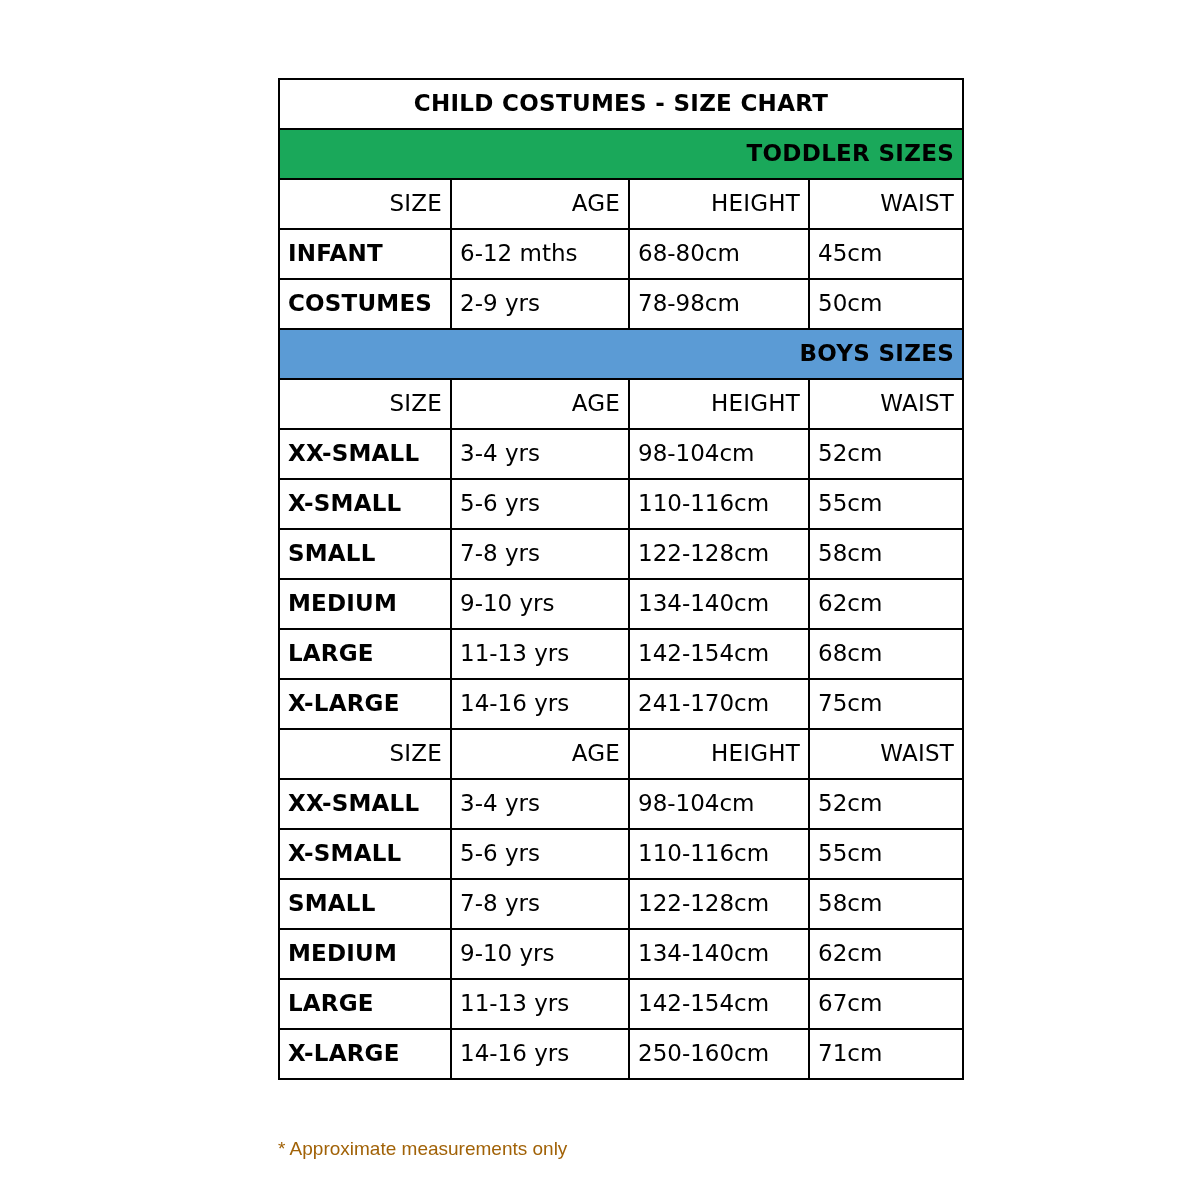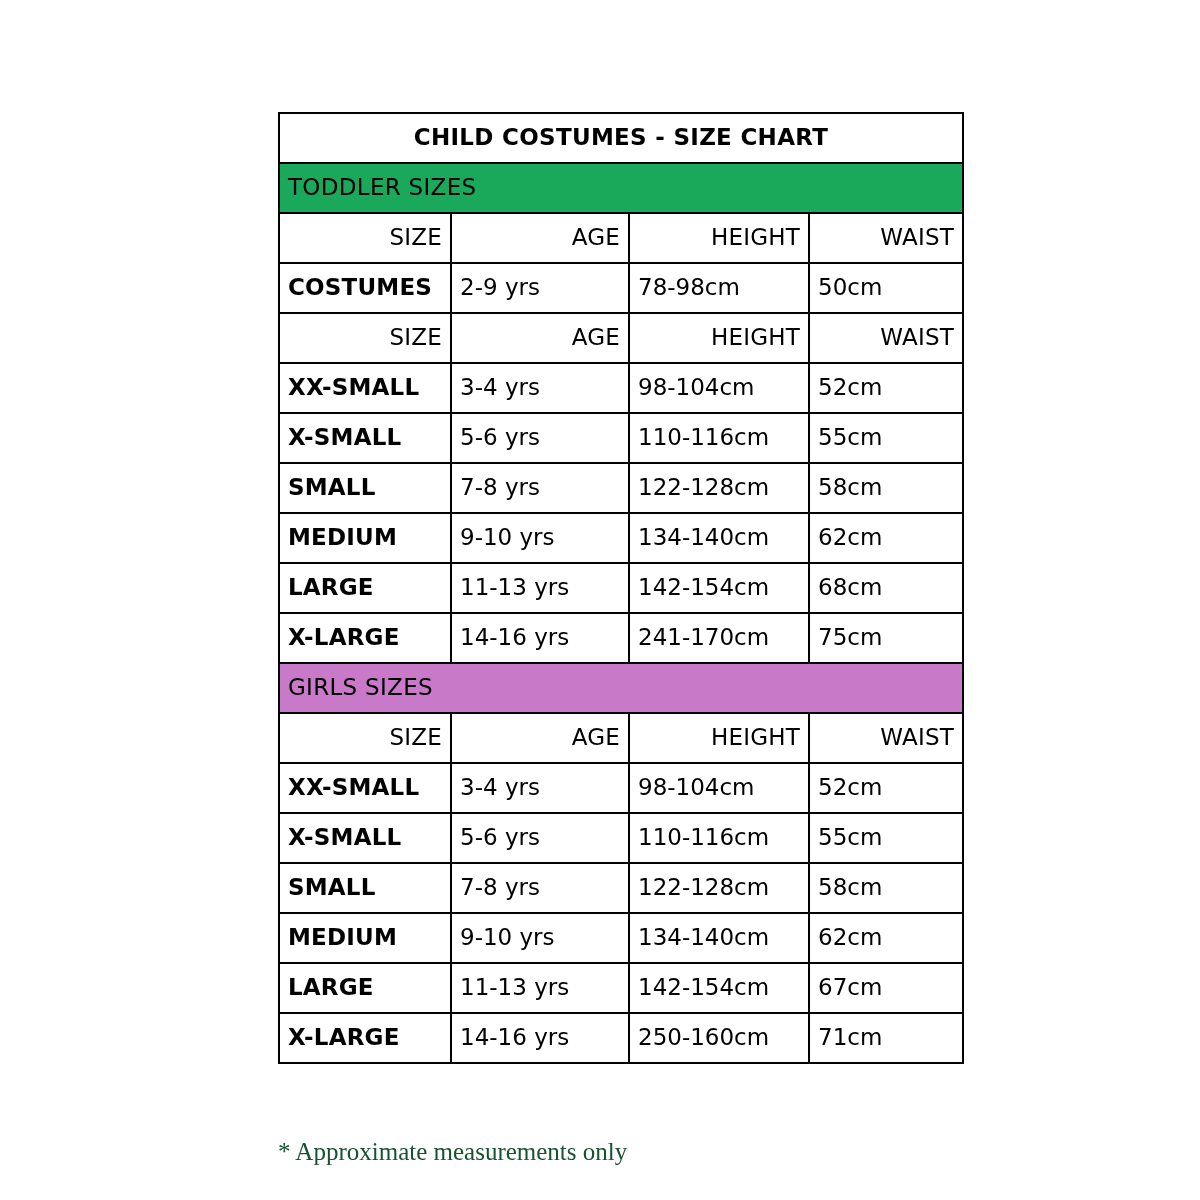--- a/index.html
+++ b/index.html
@@ -18,21 +18,20 @@
     position: relative;
     width: 1200px;
     height: 1200px;
     background: #ffffff;
   }
   .chart-wrap {
     position: absolute;
     left: 278px;
     top: 78px;
     width: 684px;
-    margin-top: 34px;
   }
   table.size-chart {
     border-collapse: collapse;
     table-layout: fixed;
     width: 684px;
   }
   table.size-chart td {
     border: 2px solid #000000;
     padding: 0 8px;
     font-size: 23px;
@@ -51,22 +50,22 @@
 
   td.title {
     text-align: center;
     font-weight: bold;
     font-size: 27px;
     letter-spacing: 0.3px;
     height: 54px;
     background: #1aa85a;
   }
   td.band {
-    text-align: left;
-    font-weight: normal;
+    text-align: right;
+    font-weight: bold;
     font-size: 25px;
     letter-spacing: 0.3px;
     height: 44px;
   }
   td.band.toddler { background: #1aa85a; }
   td.band.boys { background: #5b9bd5; }
   td.band.girls { background: #c879c8; }
 
   td.head {
     font-weight: normal;
@@ -79,23 +78,23 @@
     font-size: 25px;
     letter-spacing: 0.2px;
   }
   td.val {
     font-size: 24px;
   }
   .footnote {
     position: absolute;
     left: 278px;
     top: 1138px;
-    font-size: 25px;
-    color: #14532d;
-    font-family: Liberation Serif, serif;
+    font-size: 19px;
+    color: #a16207;
+    font-family: Liberation Sans, sans-serif;
   }
 </style>
 </head>
 <body>
 
 <div class="page">
 
   <div class="chart-wrap">
     <table class="size-chart">
       <colgroup>
@@ -113,27 +112,36 @@
         <tr>
           <td class="band toddler" colspan="4">TODDLER SIZES</td>
         </tr>
         <tr>
           <td class="head">SIZE</td>
           <td class="head">AGE</td>
           <td class="head">HEIGHT</td>
           <td class="head">WAIST</td>
         </tr>
         <tr>
+          <td class="sizecell">INFANT</td>
+          <td class="val">6-12 mths</td>
+          <td class="val">68-80cm</td>
+          <td class="val">45cm</td>
+        </tr>
+        <tr>
           <td class="sizecell">COSTUMES</td>
           <td class="val">2-9 yrs</td>
           <td class="val">78-98cm</td>
           <td class="val">50cm</td>
         </tr>
 
         <tr>
+          <td class="band boys" colspan="4">BOYS SIZES</td>
+        </tr>
+        <tr>
           <td class="head">SIZE</td>
           <td class="head">AGE</td>
           <td class="head">HEIGHT</td>
           <td class="head">WAIST</td>
         </tr>
         <tr>
           <td class="sizecell">XX-SMALL</td>
           <td class="val">3-4 yrs</td>
           <td class="val">98-104cm</td>
           <td class="val">52cm</td>
@@ -163,23 +171,20 @@
           <td class="val">68cm</td>
         </tr>
         <tr>
           <td class="sizecell">X-LARGE</td>
           <td class="val">14-16 yrs</td>
           <td class="val">241-170cm</td>
           <td class="val">75cm</td>
         </tr>
 
         <tr>
-          <td class="band girls" colspan="4">GIRLS SIZES</td>
-        </tr>
-        <tr>
           <td class="head">SIZE</td>
           <td class="head">AGE</td>
           <td class="head">HEIGHT</td>
           <td class="head">WAIST</td>
         </tr>
         <tr>
           <td class="sizecell">XX-SMALL</td>
           <td class="val">3-4 yrs</td>
           <td class="val">98-104cm</td>
           <td class="val">52cm</td>

